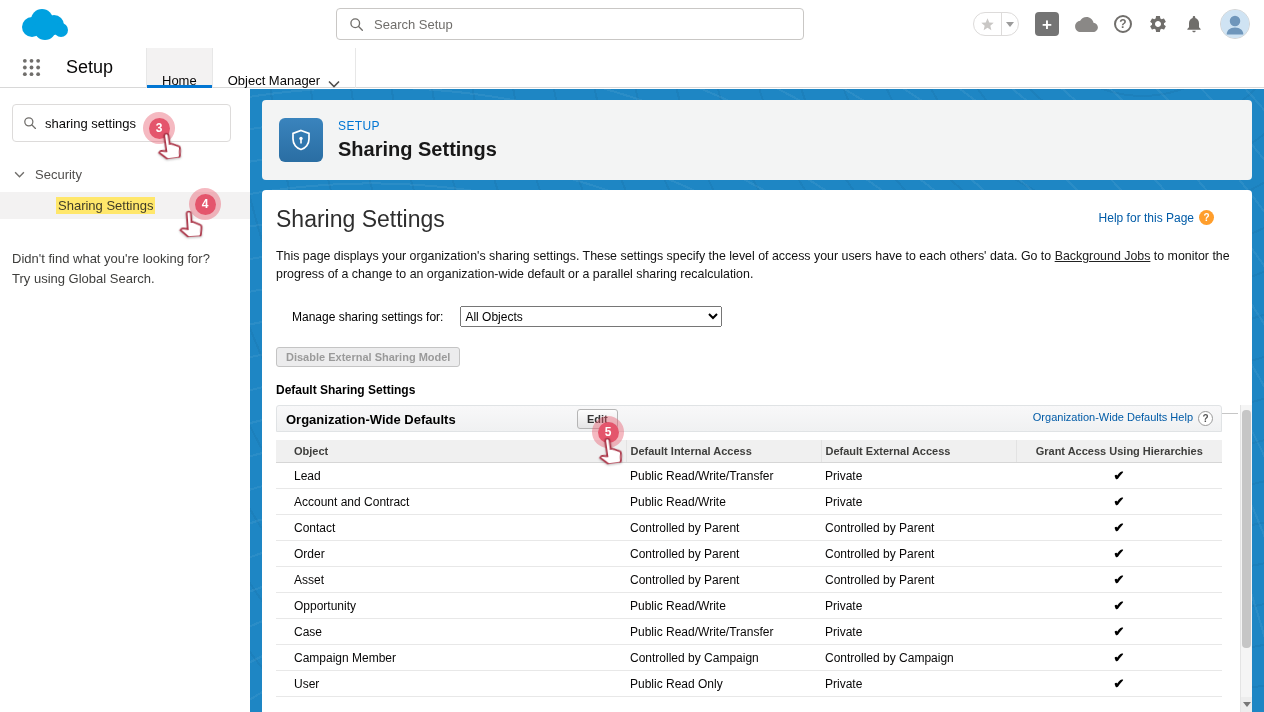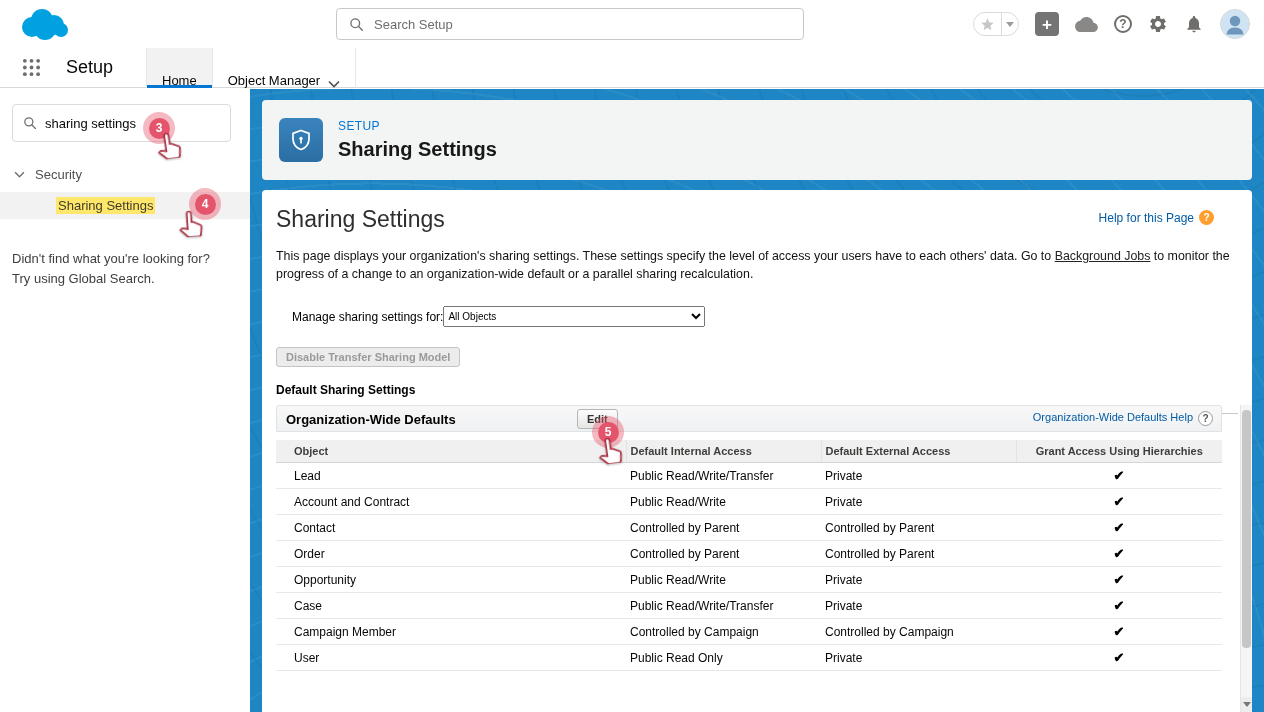--- a/index.html
+++ b/index.html
@@ -68,21 +68,21 @@
   .main-card { position:absolute; left:12px; top:101px; width:990px; bottom:0; background:#fff; border-radius:4px 4px 0 0; overflow:hidden; }
   .content-title { position:absolute; left:14px; top:16px; font-size:23px; font-weight:400; color:#2e2e2e; }
   .help-page { position:absolute; right:38px; top:20px; display:flex; align-items:center; gap:5px; }
   .help-page a { font-size:12px; color:#015ba7; text-decoration:none; cursor:pointer; }
   .orange-q { width:15px; height:15px; border-radius:50%; background:#ff9e2c; color:#fff; font-size:10px; font-weight:bold;
               display:flex; align-items:center; justify-content:center; cursor:pointer; }
   .intro { position:absolute; left:14px; top:57px; width:964px; font-size:12.4px; color:#121212; line-height:1.48; }
   .intro a { color:#222; text-decoration:underline; cursor:pointer; }
   .manage-row { position:absolute; left:30px; top:116px; display:flex; align-items:center; }
   .manage-row label { font-size:12px; font-weight:normal; color:#000; }
-  .manage-row select { margin-left:0; width:262px; height:21px; font-size:10px; font-family:inherit; }
+  .manage-row select { margin-left:17px; width:262px; height:21px; font-size:12px; font-family:inherit; }
   .btn-classic { font-size:11px; font-weight:bold; color:#333; padding:3px 9px; border:1px solid #b5b5b5; border-radius:3px;
                  background:linear-gradient(180deg,#fdfdfd,#e5e5e6); cursor:pointer; font-family:inherit; }
   .btn-disabled { position:absolute; left:14px; top:157px; color:#9a9a9a; background:#ececed; border-color:#c4c4c4; cursor:default; }
   .section-heading { position:absolute; left:14px; top:193px; right:14px; font-size:12px; font-weight:bold; color:#000;
                      padding-bottom:16px; border-bottom:1px solid #c6c6c6; }
   .owd-bar { position:absolute; left:14px; top:215px; width:946px; height:27px; background:linear-gradient(180deg,#f8f8f9,#f0f1f2);
              border:1px solid #e0e3e5; border-radius:3px 3px 0 0; }
   .owd-title { position:absolute; left:9px; top:6px; font-size:13px; font-weight:bold; color:#000; }
   .owd-edit { position:absolute; left:300px; top:3px; }
   .owd-help { position:absolute; right:8px; top:5px; display:flex; align-items:flex-start; gap:5px; }
@@ -266,21 +266,21 @@
 
       <div class="intro"><span>This page displays your organization's sharing settings. These settings specify the level of access your users have to each others' data. Go to </span><a>Background Jobs</a><span> to monitor the progress of a change to an organization-wide default or a parallel sharing recalculation.</span></div>
 
       <div class="manage-row">
         <label>Manage sharing settings for:</label>
         <select>
           <option>All Objects</option>
         </select>
       </div>
 
-      <button class="btn-classic btn-disabled">Disable Transfer Sharing Model</button>
+      <button class="btn-classic btn-disabled">Disable External Sharing Model</button>
 
       <div class="section-heading">Default Sharing Settings</div>
 
       <div class="owd-bar">
         <div class="owd-title">Organization-Wide Defaults</div>
         <button class="btn-classic owd-edit">Edit</button>
         <div class="owd-help">
           <a>Organization-Wide Defaults Help</a>
           <span class="gray-q">
               <span>?</span>
@@ -322,20 +322,26 @@
               <td>Controlled by Parent</td>
               <td class="col-check">✔</td>
             </tr>
             <tr>
               <td class="col-object">Order</td>
               <td>Controlled by Parent</td>
               <td>Controlled by Parent</td>
               <td class="col-check">✔</td>
             </tr>
             <tr>
+              <td class="col-object">Asset</td>
+              <td>Controlled by Parent</td>
+              <td>Controlled by Parent</td>
+              <td class="col-check">✔</td>
+            </tr>
+            <tr>
               <td class="col-object">Opportunity</td>
               <td>Public Read/Write</td>
               <td>Private</td>
               <td class="col-check">✔</td>
             </tr>
             <tr>
               <td class="col-object">Case</td>
               <td>Public Read/Write/Transfer</td>
               <td>Private</td>
               <td class="col-check">✔</td>

